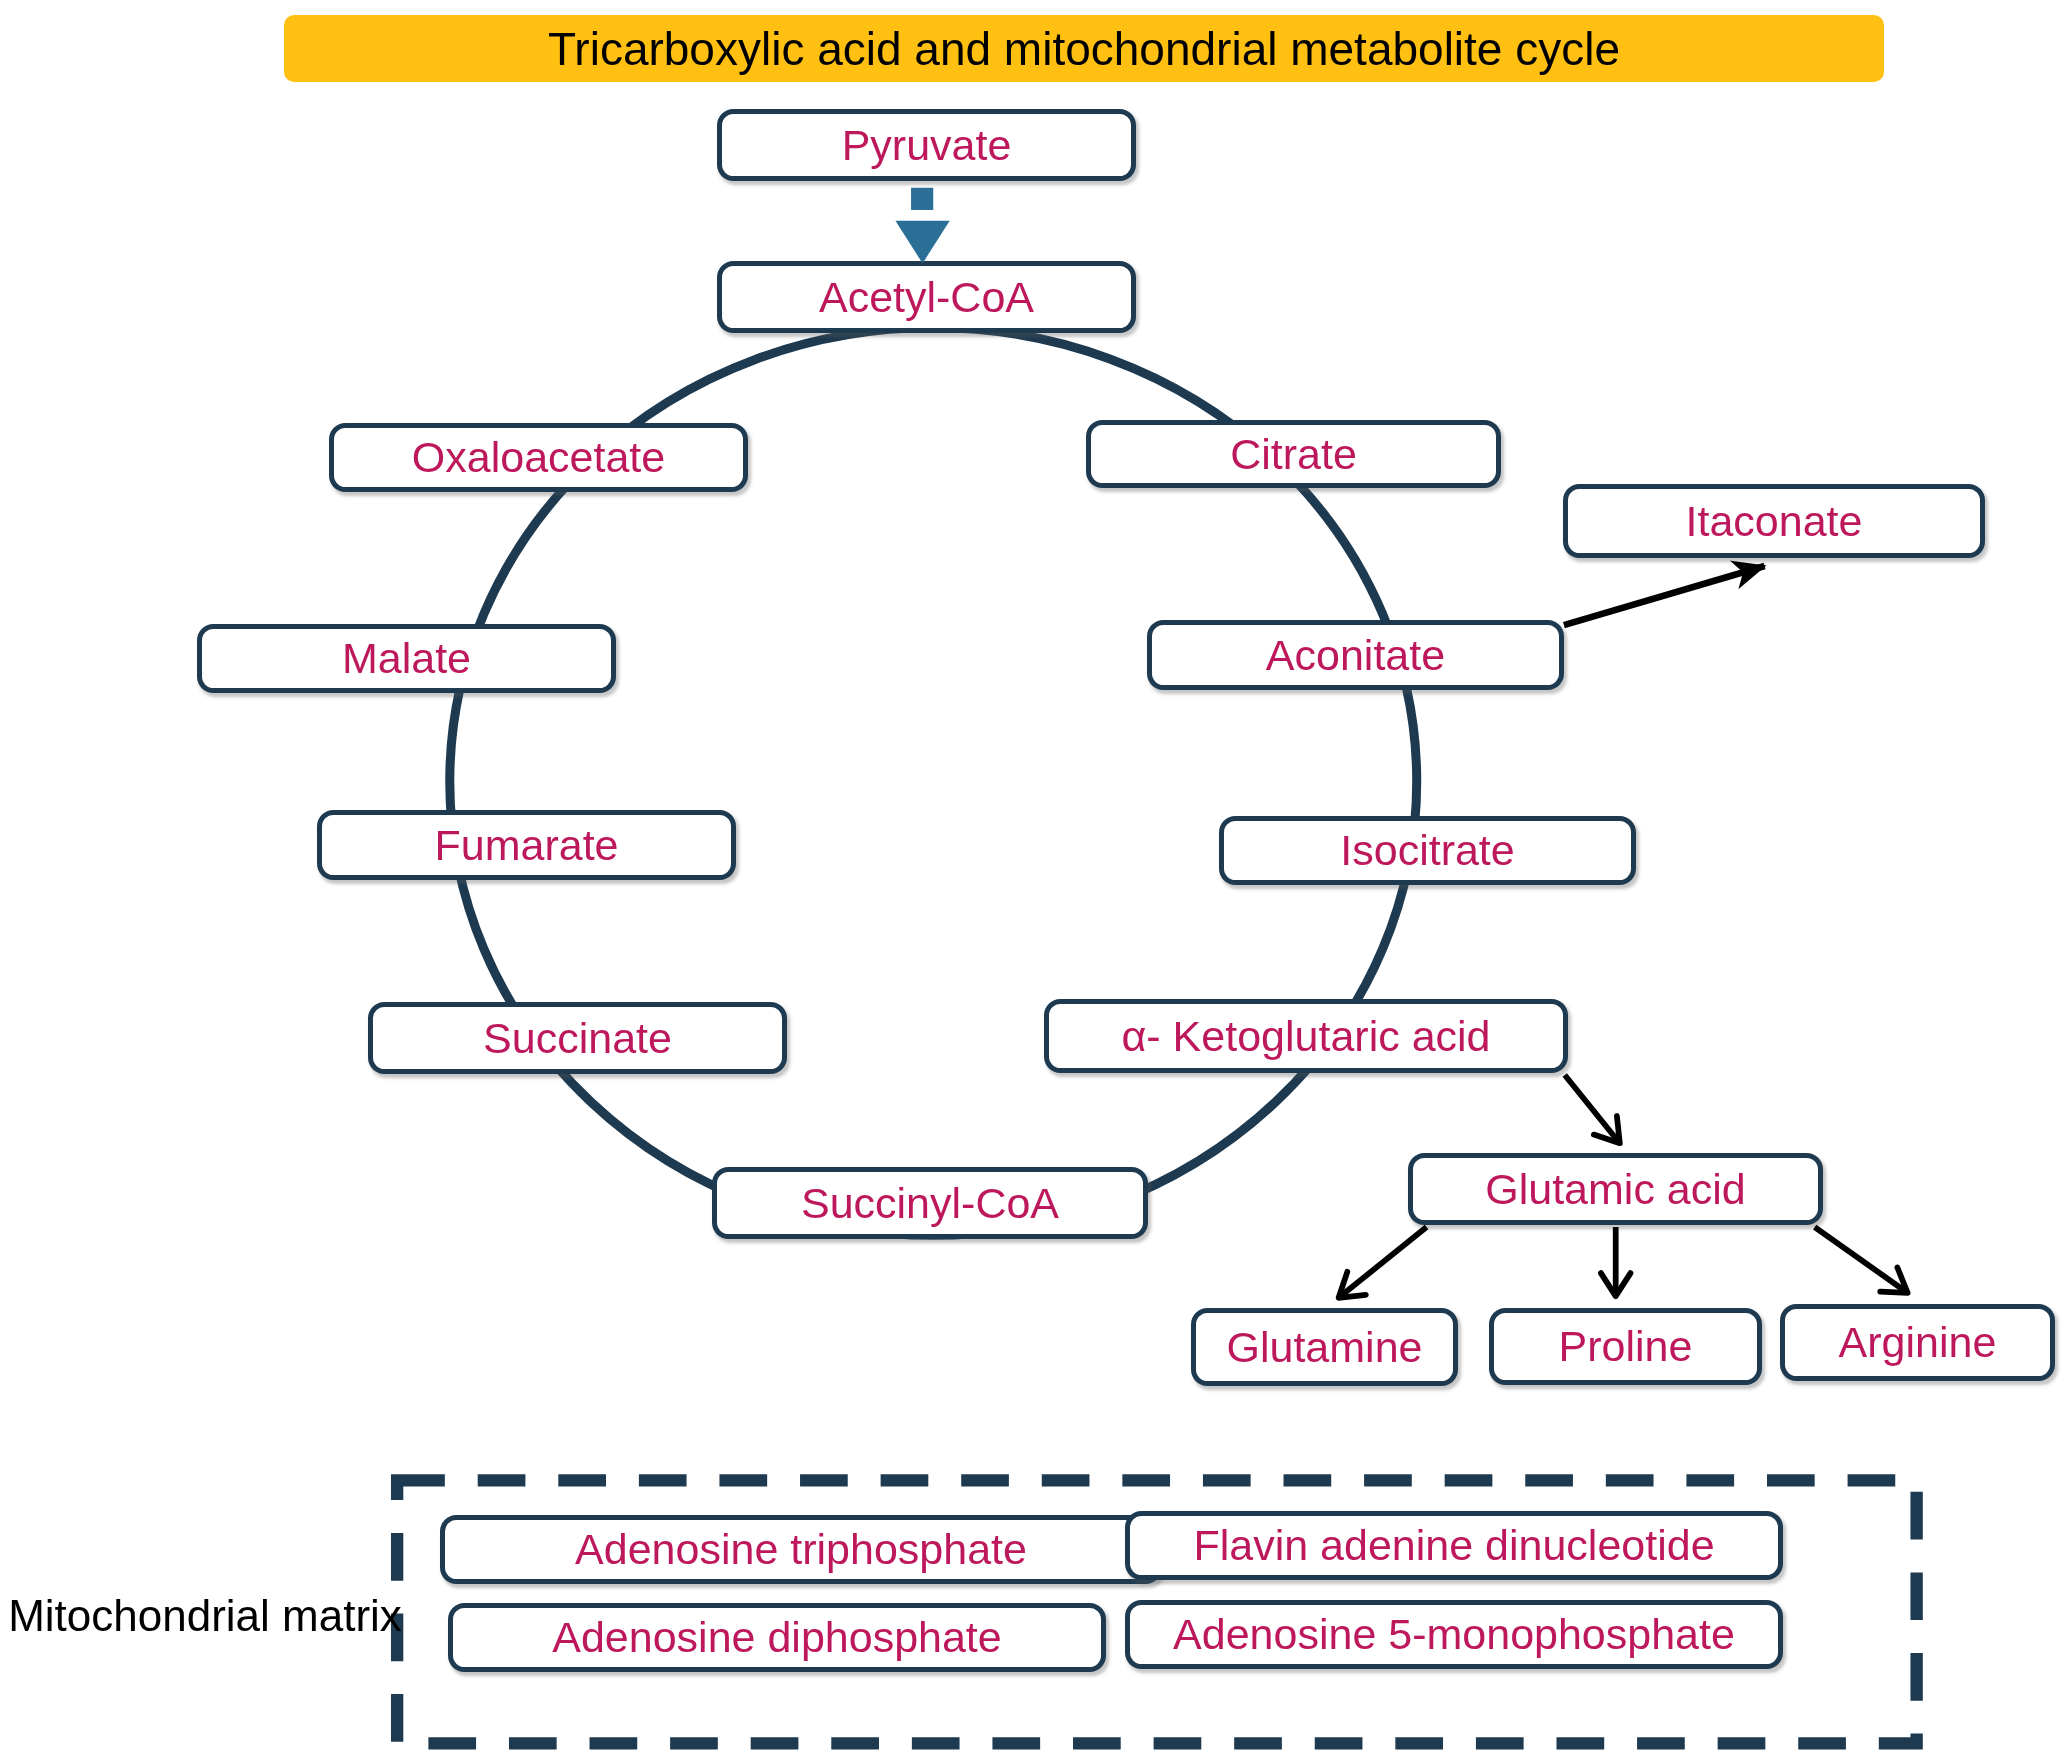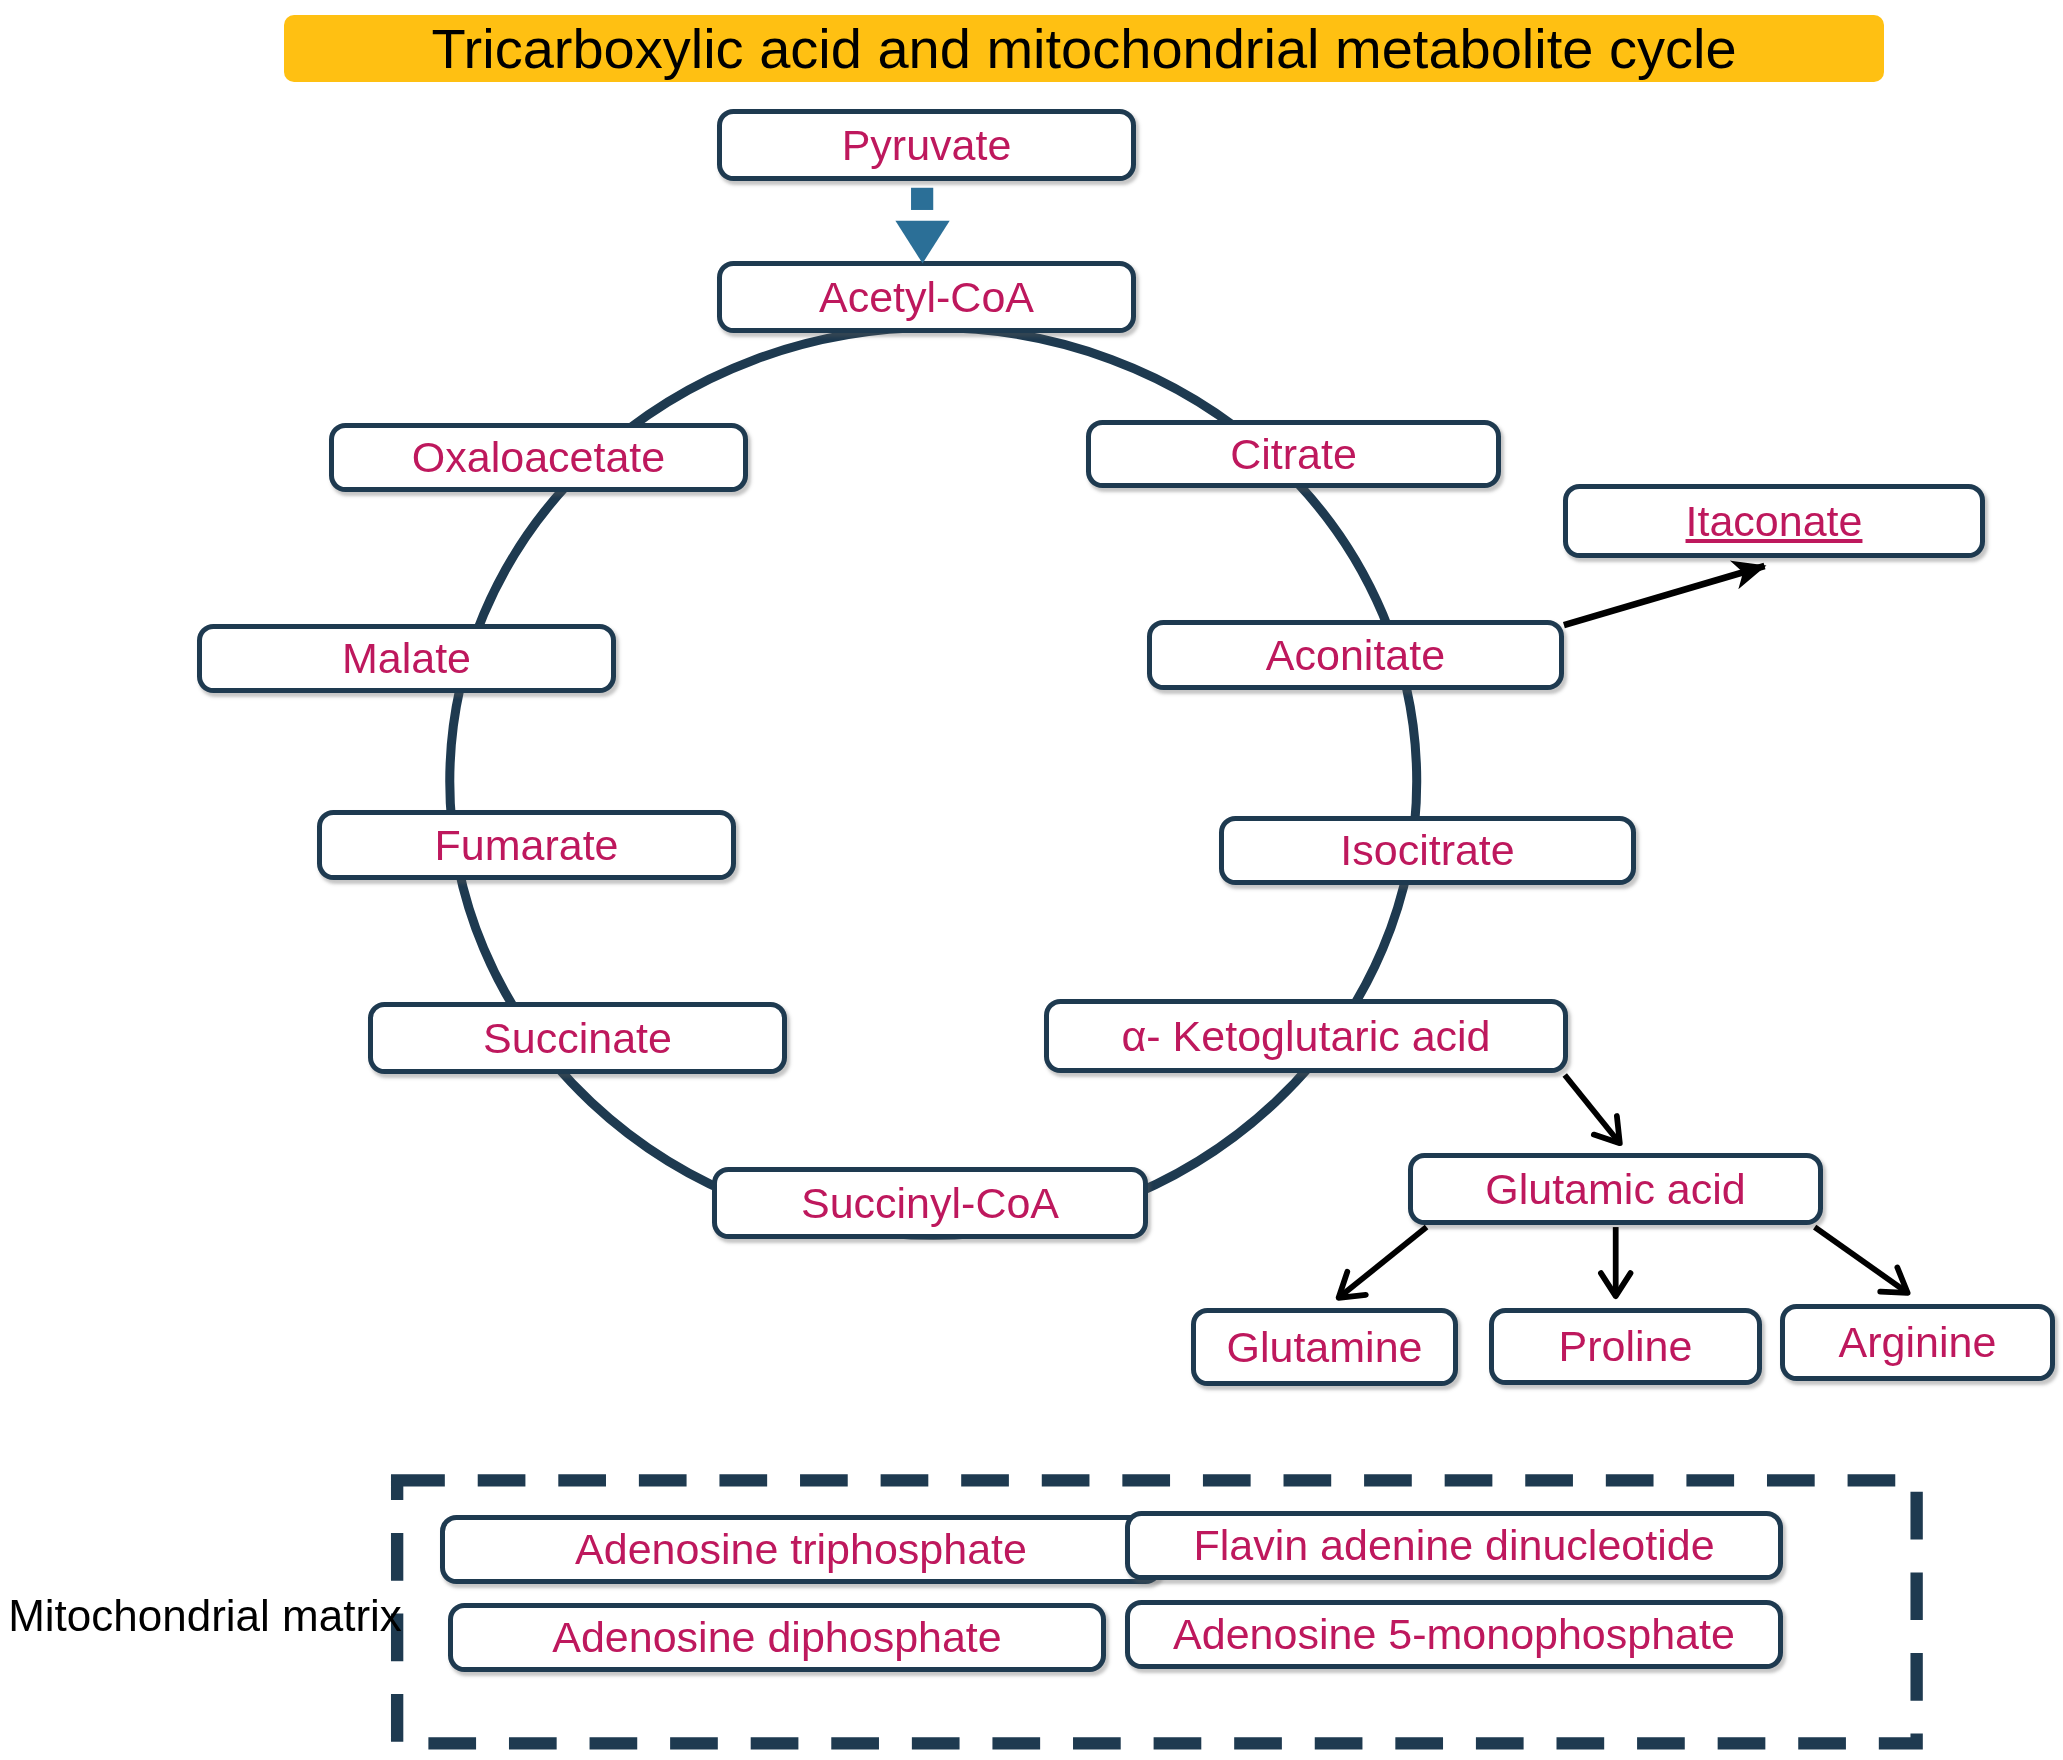--- a/index.html
+++ b/index.html
@@ -36,21 +36,21 @@
   #over-layer { z-index: 3; }
   #title-banner {
     position: absolute;
     z-index: 2;
     left: 284px; top: 15px; width: 1600px; height: 67px;
     background: #FFC012;
     border-radius: 10px;
     display: flex;
     align-items: center;
     justify-content: center;
-    font-size: 56px;
+    font-size: 46px;
     color: #000000;
   }
   #matrix-label {
     position: absolute;
     z-index: 2;
     left: 8.2px; top: 1589px; width: 390px; height: 53px;
     display: flex;
     align-items: center;
     font-size: 44px;
     color: #000000;
@@ -66,21 +66,21 @@
     <ellipse cx="1135" cy="950" rx="588" ry="552" fill="none" stroke="#1E3A50" stroke-width="11"></ellipse>
     <rect x="483" y="1800" width="1848" height="320" fill="none" stroke="#1E3A50" stroke-width="15" stroke-dasharray="58 40"></rect>
   </svg>
 
   <div id="title-banner">Tricarboxylic acid and mitochondrial metabolite cycle</div>
 
   <div class="node" style="left:717px;  top:109px;  width:419px; height:72px;">Pyruvate</div>
   <div class="node" style="left:717px;  top:261px;  width:419px; height:72px;">Acetyl-CoA</div>
   <div class="node" style="left:329px;  top:423px;  width:419px; height:69px;">Oxaloacetate</div>
   <div class="node" style="left:1086px; top:420px;  width:415px; height:68px;">Citrate</div>
-  <div class="node" style="left:1563px; top:484px;  width:422px; height:74px;text-decoration:underline;">Itaconate</div>
+  <div class="node" style="left:1563px; top:484px;  width:422px; height:74px;">Itaconate</div>
   <div class="node" style="left:197px;  top:624px;  width:419px; height:69px;">Malate</div>
   <div class="node" style="left:1147px; top:620px;  width:417px; height:70px;">Aconitate</div>
   <div class="node" style="left:273px;  top:810px;  width:419px; height:70px;margin-left:44px;">Fumarate</div>
   <div class="node" style="left:1219px; top:816px;  width:417px; height:69px;">Isocitrate</div>
   <div class="node" style="left:368px;  top:1002px; width:419px; height:72px;">Succinate</div>
   <div class="node" style="left:1044px; top:999px; width:524px; height:74px;">α- Ketoglutaric acid</div>
   <div class="node" style="left:712px;  top:1167px; width:436px; height:72px;">Succinyl-CoA</div>
 
   <div class="node" style="left:1408px; top:1153px; width:415px; height:72px;">Glutamic acid</div>
   <div class="node" style="left:1191px; top:1308px; width:267px; height:78px;">Glutamine</div>

